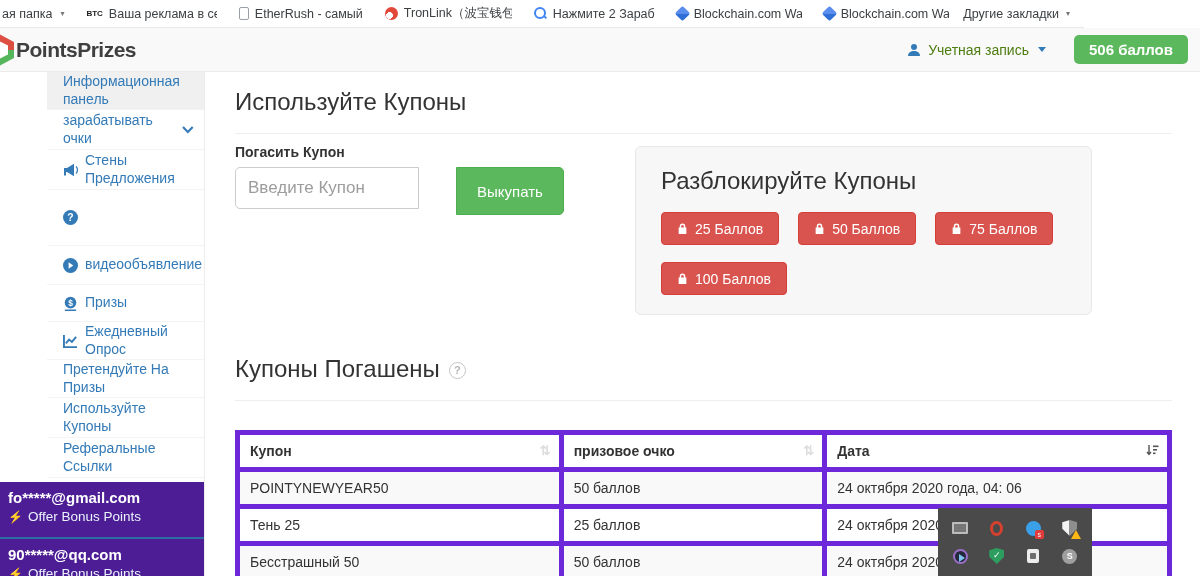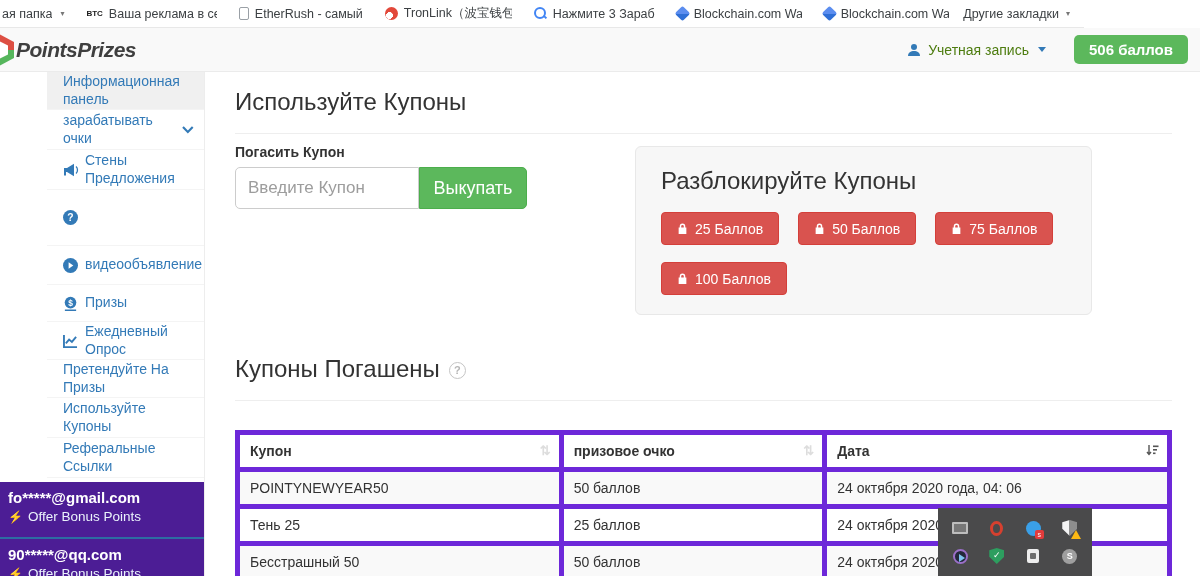--- a/index.html
+++ b/index.html
@@ -29,21 +29,21 @@
 
   
   .hdr { position:absolute; left:0; top:28px; width:1200px; height:44px; background:#f9f9f9;
     border-bottom:1px solid #ebebeb; display:flex; align-items:center; }
   .brand { display:flex; align-items:center; height:100%; cursor:pointer; position:relative; }
   .hex { position:absolute; left:-16px; top:6px; width:30px; height:32px;
     clip-path:polygon(50% 0,100% 25%,100% 75%,50% 100%,0 75%,0 25%);
     background:linear-gradient(180deg,#dd4f43 0 50%,#56b65c 50% 100%); }
   .hex::after { content:""; position:absolute; left:6px; top:7px; width:18px; height:18px;
     clip-path:polygon(50% 0,100% 25%,100% 75%,50% 100%,0 75%,0 25%); background:#fff; }
-  .brand-text { margin-left:16px; font-size:21px; font-weight:bold; color:#3f3f3f; letter-spacing:-0.5px;font-style:italic; }
+  .brand-text { margin-left:16px; font-size:21px; font-weight:bold; color:#3f3f3f; letter-spacing:-0.5px; }
   .acct { margin-left:auto; display:flex; align-items:center; gap:7px; color:#4d7c0f;
     font-size:14px; cursor:pointer; }
   .acct-chev { width:0; height:0; border-left:4px solid transparent; border-right:4px solid transparent;
     border-top:5px solid #337ab7; margin-left:2px; }
   .badge { margin-left:28px; margin-right:12px; background:#5cb85c; color:#fff; font-weight:bold;
     font-size:15px; padding:6px 15px; border-radius:5px; cursor:pointer; }
 
   
   .sidebar { position:absolute; left:0; top:72px; width:205px; height:504px; background:#fff;
     border-right:1px solid #ededed; font-size:14px; color:#337ab7; }
@@ -58,26 +58,26 @@
   .ref-block + .ref-block { border-top:2px solid #2d6ca2; }
   .ref-email { font-weight:bold; font-size:15px; }
   .ref-offer { font-size:13.5px; color:#eaf2fb; margin-top:3px; display:flex; align-items:center; gap:5px; }
   .bolt { color:#fff; font-size:12px; }
 
   
   .main { position:absolute; left:205px; top:72px; width:995px; height:504px; background:#fff; }
   .page-title { position:absolute; left:30px; top:16px; font-size:24px; font-weight:400; color:#333; }
   .rule1 { position:absolute; left:30px; top:61px; width:937px; border-top:1px solid #eee; }
   .redeem-label { position:absolute; left:30px; top:72px; font-size:14px; font-weight:bold; color:#333; }
-  .inp-group { position:absolute; left:30px; top:95px; display:flex; height:42px; }
+  .inp-group { position:absolute; left:30px; top:95px; display:flex; height:42px;gap:37px; }
   .coupon-input { width:184px; height:42px; border:1px solid #ccc; border-radius:5px 0 0 5px;
     padding:0 12px; font-size:17px; color:#555; outline:none; font-family:"Liberation Sans",sans-serif; }
   .coupon-input::placeholder { color:#9d9d9d; }
-  .btn-redeem { width:108px; height:42px; background:#5cb85c; border:1px solid #4cae4c;
-    border-radius:0 5px 5px 0; color:#fff; font-size:18px; cursor:pointer;
+  .btn-redeem { width:108px; height:48px; background:#5cb85c; border:1px solid #4cae4c;
+    border-radius:0 5px 5px 0; color:#fff; font-size:15px; cursor:pointer;
     font-family:"Liberation Sans",sans-serif; }
 
   .well { position:absolute; left:430px; top:74px; width:457px; height:169px; background:#f7f7f7;
     border:1px solid #e8e8e8; border-radius:6px; padding:20px 25px; }
   .well-title { font-size:24px; font-weight:400; color:#333; }
   .btn-row { margin-top:17px; display:flex; gap:19px; }
   .btn-red { display:inline-flex; align-items:center; gap:7px; background:#d9534f;
     border:1px solid #d43f3a; border-radius:4px; color:#fff; font-size:14px; height:33px;
     padding:0 15px; cursor:pointer; font-family:"Liberation Sans",sans-serif; }
 
@@ -140,21 +140,21 @@
   <div class="bm">
     <span class="ic-page"></span>
     <span class="bm-label">EtherRush - самый</span>
   </div>
   <div class="bm">
     <span class="ic-red-circle"></span>
     <span class="bm-label">TronLink（波宝钱包</span>
   </div>
   <div class="bm">
     <span class="ic-search"></span>
-    <span class="bm-label">Нажмите 3 Зараб</span>
+    <span class="bm-label">Нажмите 2 Зараб</span>
   </div>
   <div class="bm">
     <span class="ic-diamond"></span>
     <span class="bm-label">Blockchain.com Wa</span>
   </div>
   <div class="bm">
     <span class="ic-diamond"></span>
     <span class="bm-label">Blockchain.com Wa</span>
   </div>
   <div class="bm bm-right">

